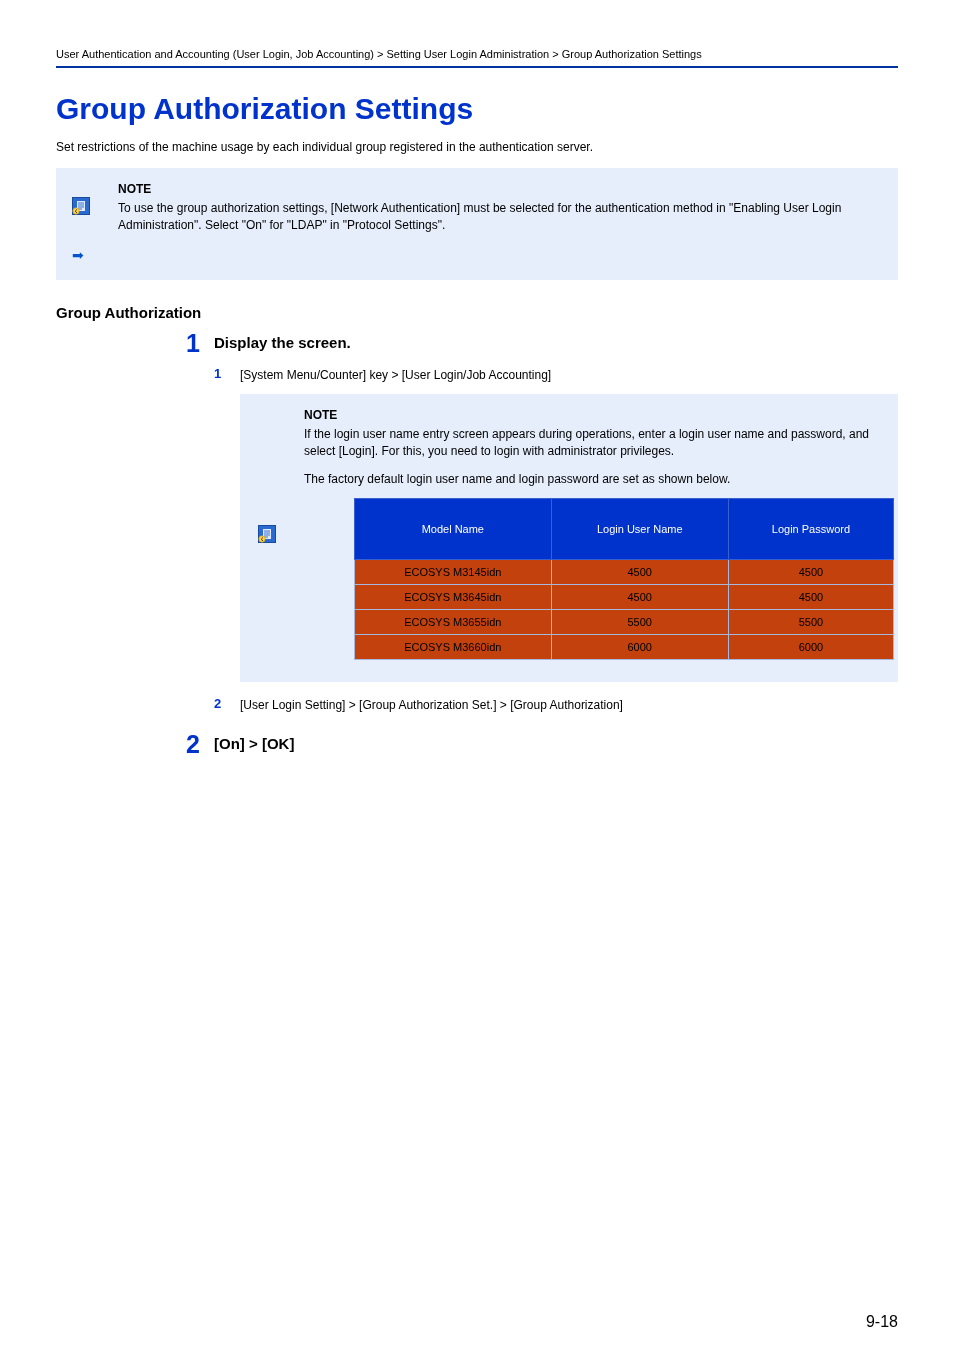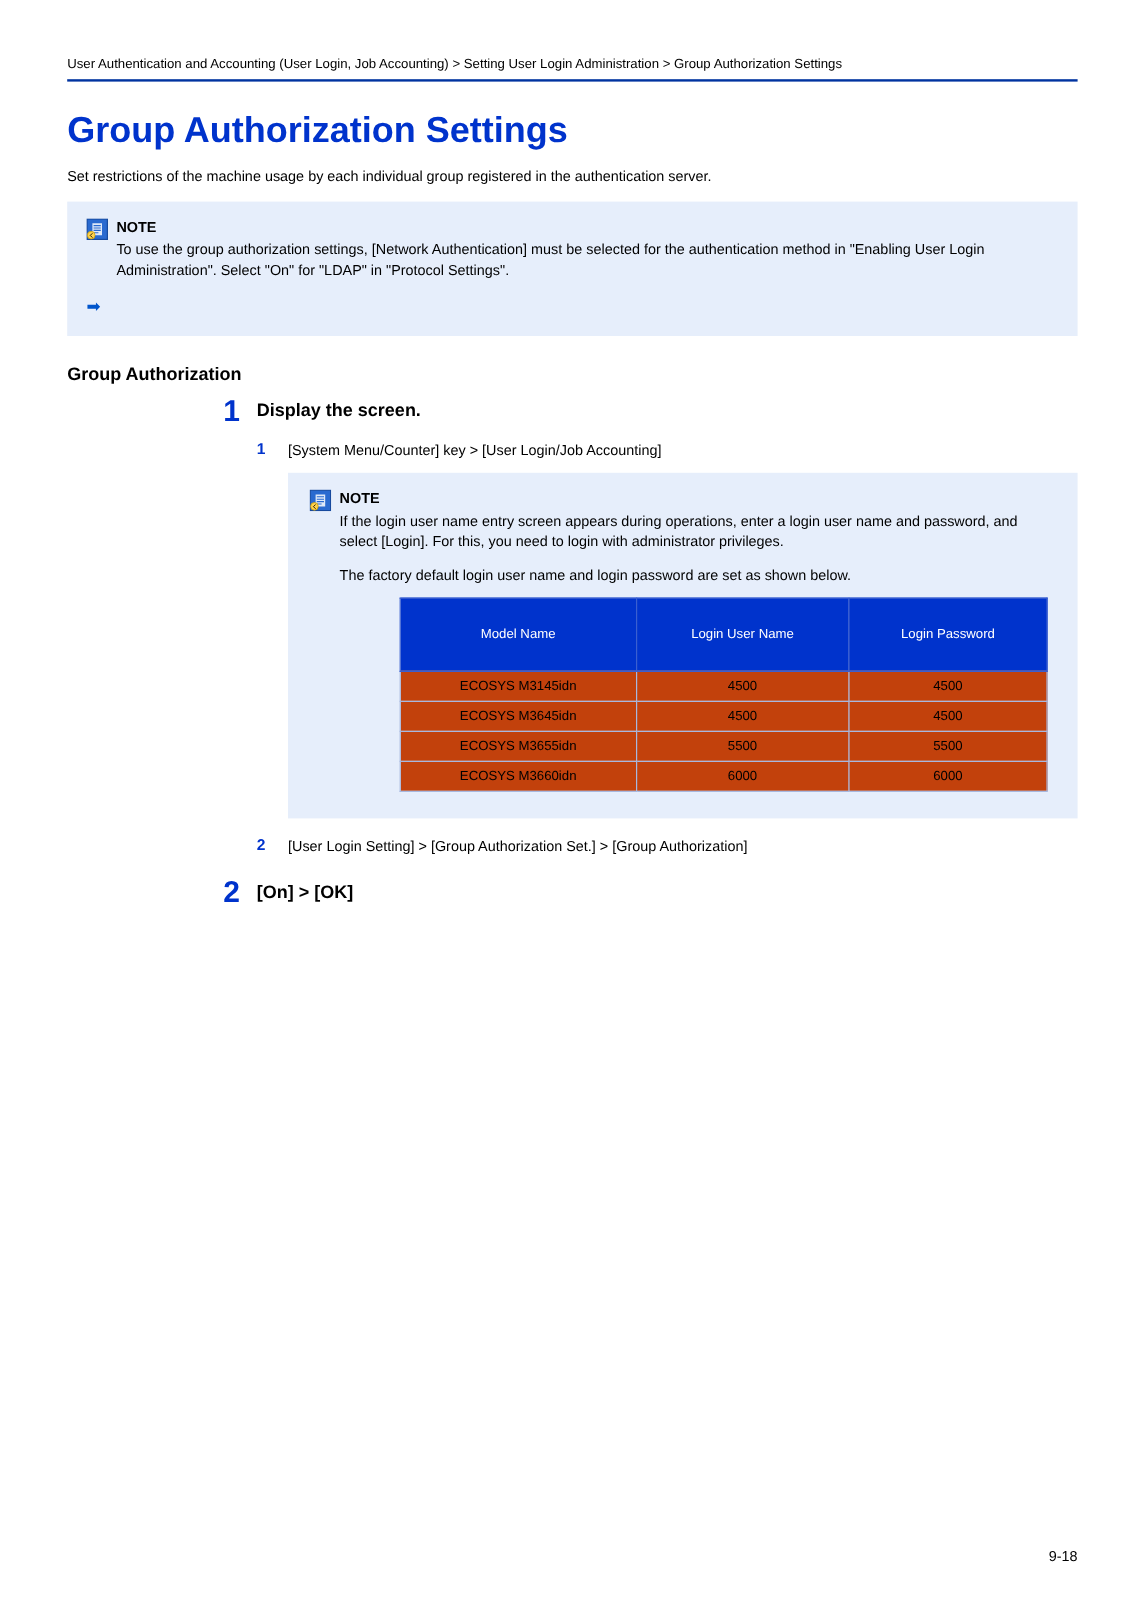--- a/index.html
+++ b/index.html
@@ -3,21 +3,21 @@
 <meta charset="utf-8">
 <style>
   * { box-sizing: border-box; margin: 0; padding: 0; }
   html, body { width: 954px; height: 1350px; background: #fff; font-family: Arial, Helvetica, sans-serif; color: #000; }
   .page { padding: 48px 56px 30px 56px; position: relative; height: 100%; }
   .header-line { border-top: 2px solid #0033a0; margin-bottom: 24px; }
   .header-text { font-size: 11px; color: #000; margin-bottom: 6px; }
   h1 { font-family: Arial, Helvetica, sans-serif; font-weight: 900; color: #0033cc; font-size: 30px; letter-spacing: 0; margin-bottom: 14px; }
   .intro { font-size: 12px; margin-bottom: 14px; }
   .note-box { background: #e6eefb; padding: 14px 16px 18px 16px; margin-bottom: 14px; }
-  .note-row { display: flex; align-items: flex-start; gap: 7px; }
+  .note-row { display: flex; align-items: center; gap: 28px; }
   .note-icon-svg { flex: 0 0 18px; }
   .note-heading { font-size: 12px; font-weight: bold; margin-bottom: 4px; }
   .note-body { font-size: 12px; line-height: 1.45; }
   .arrow-row { display: flex; align-items: flex-start; gap: 10px; margin-top: 12px; }
   .arrow-icon { flex: 0 0 18px; color: #0055cc; font-size: 14px; line-height: 1; padding-top: 1px; }
   .link { color: #0033cc; text-decoration: underline; font-size: 12px; }
   .link-line { line-height: 1.6; }
   .section-title { font-size: 15px; font-weight: bold; margin: 24px 0 10px 0; }
   .steps { margin-left: 120px; margin-right: 0; }
   .step-row { display: flex; align-items: flex-start; gap: 14px; margin-bottom: 8px; }
@@ -25,21 +25,21 @@
   .step-heading { font-size: 15px; font-weight: 900; margin-top: 3px; }
   .substeps { margin-left: 38px; }
   .substep-row { display: flex; align-items: flex-start; gap: 14px; margin: 10px 0 10px 0; }
   .sub-num { color: #0033cc; font-weight: bold; font-size: 13px; width: 12px; flex: 0 0 12px; }
   .sub-text { font-size: 12px; line-height: 1.5; }
   .inner-note { background: #e6eefb; padding: 14px 18px 18px 18px; margin: 10px 0 14px 26px; }
   .inner-note .note-body { margin-bottom: 10px; }
   table.login-table { border-collapse: collapse; margin: 8px 0 4px 50px; width: 540px; font-size: 11px; }
   table.login-table th { background: #0033cc; color: #fff; font-weight: normal; padding: 24px 10px; border: 1px solid #3a5fd0; text-align: center; }
   table.login-table td { background: #c2410c; border: 1px solid #a7b8e0; padding: 6px 10px; text-align: center; }
-  .footer-pagenum { position: absolute; bottom: 46px; right: 56px; font-size: 12px; }
+  .footer-pagenum { position: absolute; bottom: 19px; right: 56px; font-size: 16px; }
 </style>
 </head>
 <body>
 
 <div class="page">
   <div class="header-text">User Authentication and Accounting (User Login, Job Accounting) &gt; Setting User Login Administration &gt; Group Authorization Settings</div>
   <div class="header-line"></div>
 
   <h1>Group Authorization Settings</h1>
   <p class="intro">Set restrictions of the machine usage by each individual group registered in the authentication server.</p>

